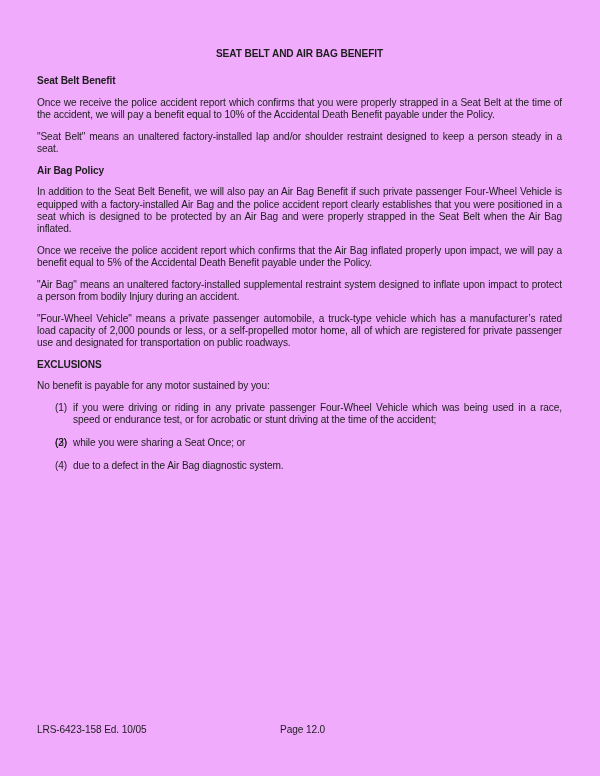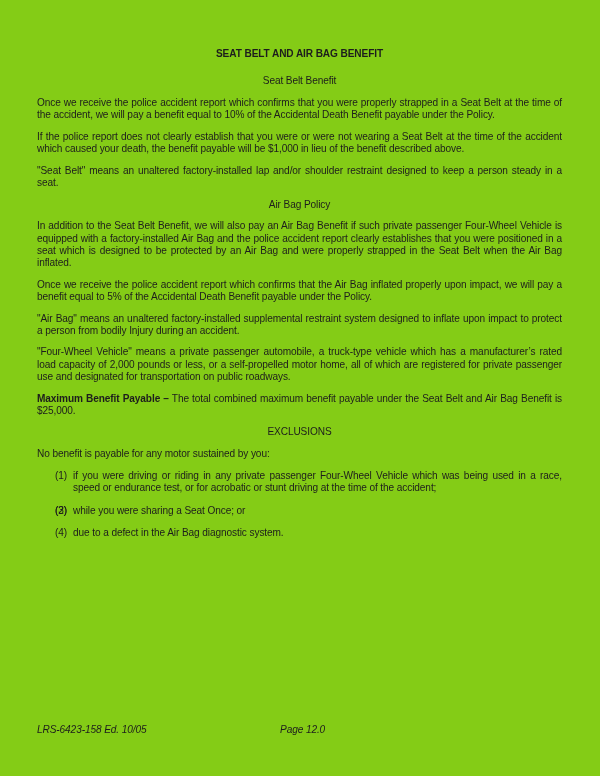--- a/index.html
+++ b/index.html
@@ -4,44 +4,43 @@
 <style>
   html, body {
     margin: 0;
     padding: 0;
     background: #ffffff;
   }
   .page {
     position: relative;
     width: 600px;
     height: 776px;
-    background: #84cc16;
+    background: #f0abfc;
     overflow: hidden;
     font-family: "Liberation Sans", "DejaVu Sans", sans-serif;
     color: #1d1d1d;
     font-size: 10.1px;
     line-height: 12.2px;
     letter-spacing: -0.1px;
     box-sizing: border-box;
   }
   .content {
     position: absolute;
     top: 48px;
     left: 37px;
     width: 525px;
   }
   .doc-title {
     font-weight: bold;
     text-align: center;
     margin: 0 0 15px 0;
   }
   .heading {
-    font-weight: normal;
+    font-weight: bold;
     margin: 0 0 9.5px 0;
-    text-align: center;
   }
   p.para {
     margin: 0 0 9.5px 0;
     text-align: justify;
   }
   .bold {
     font-weight: bold;
   }
   .excl-item {
     position: relative;
@@ -53,21 +52,20 @@
     position: absolute;
     left: 18px;
     top: 0;
   }
   .footer {
     position: absolute;
     top: 724px;
     left: 0;
     width: 600px;
     height: 13px;
-    font-style: italic;
   }
   .footer .form-number {
     position: absolute;
     left: 37px;
     top: 0;
     white-space: nowrap;
   }
   .footer .page-number {
     position: absolute;
     left: 280px;
@@ -78,30 +76,28 @@
 </head>
 <body>
 
 <div class="page">
   <div class="content">
 
     <div class="doc-title">SEAT BELT AND AIR BAG BENEFIT</div>
 
     <div class="heading">Seat Belt Benefit</div>
     <p class="para">Once we receive the police accident report which confirms that you were properly strapped in a Seat Belt at the time of the accident, we will pay a benefit equal to 10% of the Accidental Death Benefit payable under the Policy.</p>
-    <p class="para">If the police report does not clearly establish that you were or were not wearing a Seat Belt at the time of the accident which caused your death, the benefit payable will be $1,000 in lieu of the benefit described above.</p>
     <p class="para">"Seat Belt" means an unaltered factory-installed lap and/or shoulder restraint designed to keep a person steady in a seat.</p>
 
     <div class="heading">Air Bag Policy</div>
     <p class="para">In addition to the Seat Belt Benefit, we will also pay an Air Bag Benefit if such private passenger Four-Wheel Vehicle is equipped with a factory-installed Air Bag and the police accident report clearly establishes that you were positioned in a seat which is designed to be protected by an Air Bag and were properly strapped in the Seat Belt when the Air Bag inflated.</p>
     <p class="para">Once we receive the police accident report which confirms that the Air Bag inflated properly upon impact, we will pay a benefit equal to 5% of the Accidental Death Benefit payable under the Policy.</p>
     <p class="para">"Air Bag" means an unaltered factory-installed supplemental restraint system designed to inflate upon impact to protect a person from bodily Injury during an accident.</p>
     <p class="para">"Four-Wheel Vehicle" means a private passenger automobile, a truck-type vehicle which has a manufacturer’s rated load capacity of 2,000 pounds or less, or a self-propelled motor home, all of which are registered for private passenger use and designated for transportation on public roadways.</p>
 
-    <p class="para"><span class="bold">Maximum Benefit Payable –</span> <span>The total combined maximum benefit payable under the Seat Belt and Air Bag Benefit is $25,000.</span></p>
 
     <div class="heading">EXCLUSIONS</div>
     <p class="para">No benefit is payable for any motor sustained by you:</p>
 
     <div class="excl-item">
       <span class="excl-num">(1)</span>
       <span>if you were driving or riding in any private passenger Four-Wheel Vehicle which was being used in a race, speed or endurance test, or for acrobatic or stunt driving at the time of the accident;</span>
     </div>
     <div class="excl-item">
       <span class="excl-num">(2)</span>

